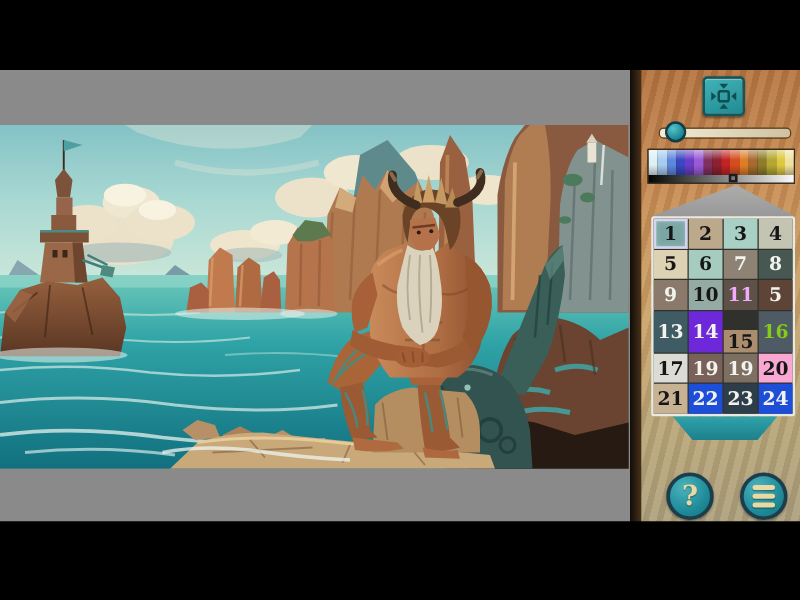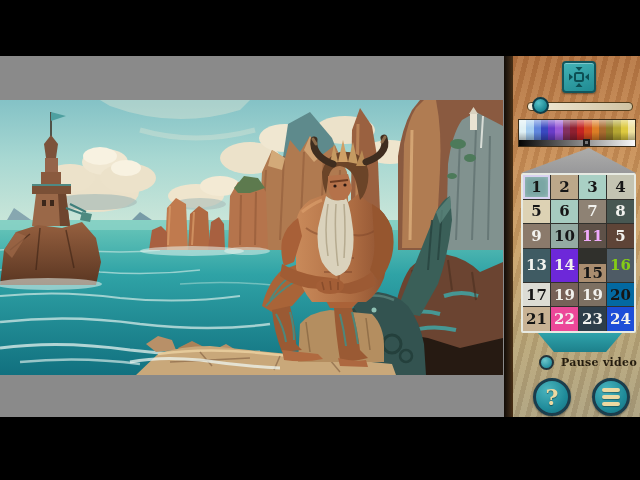--- a/index.html
+++ b/index.html
@@ -314,33 +314,29 @@
           <div class="cell" style="background: rgb(148, 171, 163); color: rgb(22, 22, 22);">10</div>
           <div class="cell" style="background: rgb(94, 81, 72); color: #f0abfc;">11</div>
           <div class="cell" style="background: rgb(94, 68, 55); color: rgb(242, 242, 238);">5</div>
           <div class="cell" style="background: rgb(63, 91, 99); color: rgb(242, 242, 238);">13</div>
           <div class="cell" style="background: #6d28d9; color: rgb(242, 242, 238);">14</div>
           <div class="cell" style="background: rgb(170, 141, 111); color: rgb(22, 22, 22); margin-top: 15px;">15</div>
           <div class="cell" style="background: rgb(78, 91, 101); color: #84cc16;">16</div>
           <div class="cell" style="background: rgb(220, 220, 212); color: rgb(22, 22, 22);">17</div>
           <div class="cell" style="background: rgb(119, 97, 88); color: rgb(242, 242, 238);">19</div>
           <div class="cell" style="background: rgb(125, 112, 98); color: rgb(242, 242, 238);">19</div>
-          <div class="cell" style="background: #0369a1; color: rgb(22, 22, 22);">20</div>
+          <div class="cell" style="background: #f9a8d4; color: rgb(22, 22, 22);">20</div>
           <div class="cell" style="background: rgb(200, 178, 148); color: rgb(22, 22, 22);">21</div>
-          <div class="cell" style="background: #ec4899; color: rgb(242, 242, 238);">22</div>
+          <div class="cell" style="background: #1d4ed8; color: rgb(242, 242, 238);">22</div>
           <div class="cell" style="background: rgb(45, 62, 74); color: rgb(242, 242, 238);">23</div>
           <div class="cell" style="background: #1d4ed8; color: rgb(242, 242, 238);">24</div>
         </div>
 
       <div class="banner"></div>
 
-      <div class="pause-row">
-        <div class="pause-check"></div>
-        <div class="pause-label">Pause video</div>
-      </div>
 
       <button class="round-btn help-btn">
         <span>?</span>
       </button>
       <button class="round-btn menu-btn">
         <span class="menu-bar"></span>
         <span class="menu-bar"></span>
         <span class="menu-bar"></span>
       </button>
 

